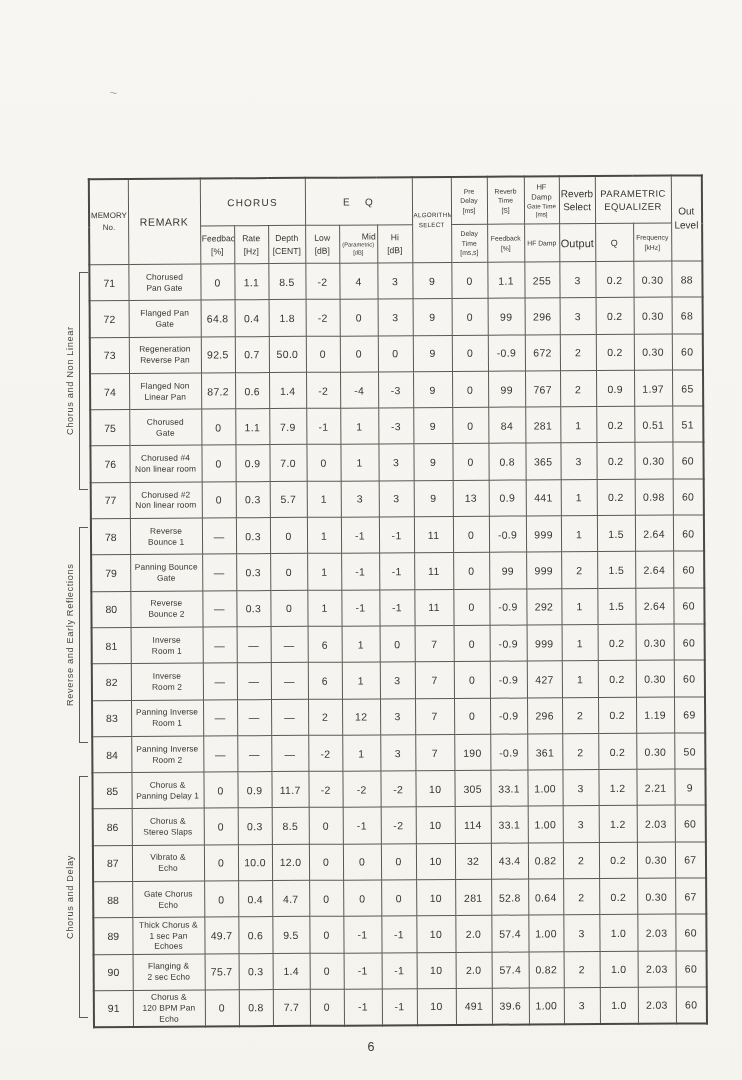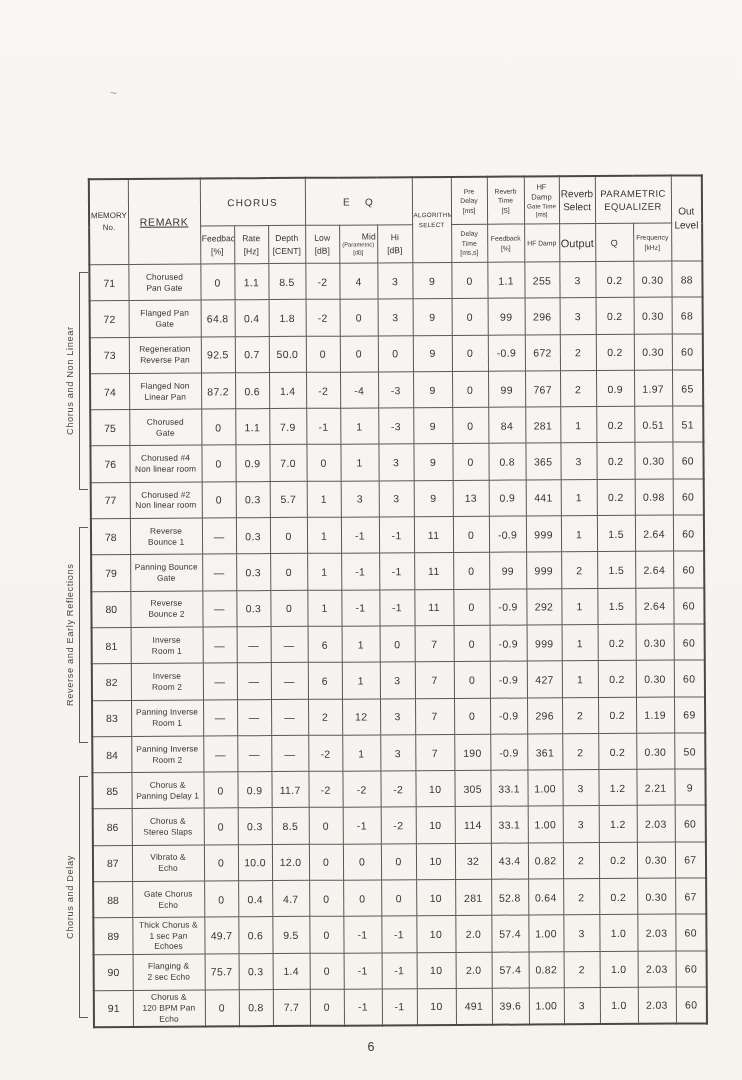--- a/index.html
+++ b/index.html
@@ -26,21 +26,21 @@
   }
   .r1 th { height:46px; }
   .r2 th { height:37px; }
   tbody tr { height:36.3px; }
 
   .c-val   { font-size:10.5px; letter-spacing:0.3px; }
   .c-no    { font-size:10.5px; }
   .c-remark{ font-size:8.4px; line-height:1.3; letter-spacing:0.1px; }
 
   .hc-memory   { font-size:8px;   line-height:1.5; }
-  .hc-remark   { font-size:10.5px; letter-spacing:0.6px;text-decoration:underline; }
+  .hc-remark   { font-size:10.5px; letter-spacing:0.6px; }
   .hg          { font-size:10px;  letter-spacing:1.2px; }
   .hg-eq       { word-spacing:10px;margin-top:10px; }
   .hg-peq      { font-size:9.5px; line-height:1.4; letter-spacing:0.4px; }
   .hc-algo     { font-size:6.3px; line-height:1.6; letter-spacing:0.2px; }
   .h-tiny      { font-size:6.8px; line-height:1.4; }
   .hc-rselect  { font-size:10px;  line-height:1.35; }
   .hs-std      { font-size:8.6px; line-height:1.4; }
   .hs-q        { font-size:9px; }
   .hs-output   { font-size:11px; }
   .hc-outlevel { font-size:10px;   line-height:1.45; }

